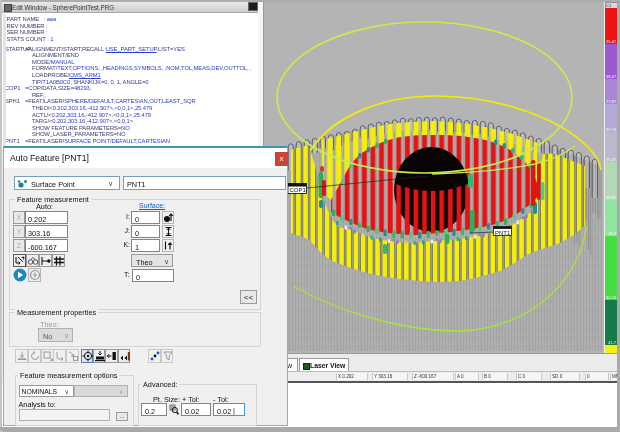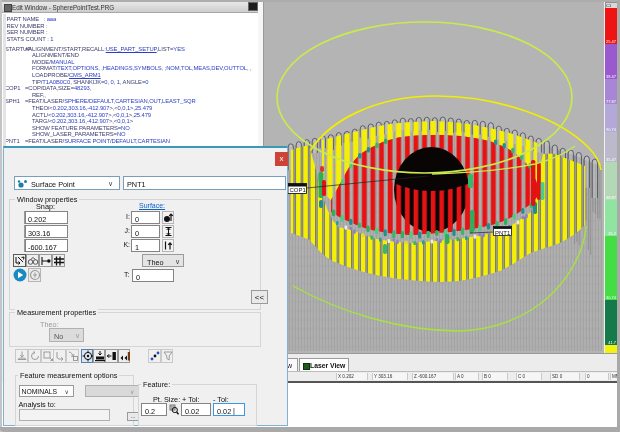--- a/index.html
+++ b/index.html
@@ -41,21 +41,21 @@
 #cbar .blk{position:absolute;left:1px;width:12px;}
 #cbar .lb{position:absolute;left:2px;width:12px;font-size:4px;color:#fff;z-index:5;}
 
 #dlg{left:3px;top:146px;width:285px;height:280px;background:#f0f0f0;border:1px solid #7fb2d0;border-top:2px solid #3a9ab5;box-sizing:border-box;font-size:7.3px;color:#111;}
 #dlgtitle{left:0;top:0;width:283px;height:20px;background:#fff;}
 #dlgtitle span{position:absolute;left:6px;top:5px;font-size:8.6px;color:#111;}
 #dlgx{left:271px;top:4px;width:13px;height:13.5px;background:#cc4438;color:#fff;font-size:8px;text-align:center;line-height:13px;}
 .gbox{position:absolute;border:1px solid #d5d5d5;}
 .glabel{position:absolute;background:#f0f0f0;padding:0 2px;}
 .tf{position:absolute;background:#fff;border:1px solid #848484;box-sizing:border-box;padding-left:3px;}
-.btn{position:absolute;background:#e9e9e9;border:1px solid #9a9a9a;box-sizing:border-box;text-align:center;margin-left:11px;}
+.btn{position:absolute;background:#e9e9e9;border:1px solid #9a9a9a;box-sizing:border-box;text-align:center;}
 .chev{position:absolute;font-size:7px;color:#444;}
 .icb{position:absolute;border:1px solid #9a9a9a;background:#efefef;box-sizing:border-box;}
 </style>
 </head>
 <body>
 <div id="frame">
 <div class="abs" id="btop"></div>
     <div class="abs" id="bleft"></div>
     <div class="abs" id="bright"></div>
     <div class="abs" id="bbot"></div>
@@ -270,36 +270,39 @@
       <div class="tx" style="left:255px">C 0</div>
 <div class="cell" style="left:287px;width:28px"></div>
       <div class="tx" style="left:289px">SD 0</div>
 <div class="cell" style="left:322px;width:22px"></div>
       <div class="tx" style="left:324px">0</div>
 <div class="cell" style="left:347px;width:18px"></div>
       <div class="tx" style="left:349px">MM</div>
 </div>
 <div class="abs" id="whitebot"></div>
 <div class="abs" id="dlg">
+      <div class="abs" id="dlgtitle">
+        <span>Auto Feature [PNT1]</span>
+      </div>
 <div class="abs" id="dlgx">x</div>
 <div class="tf" style="left:10px;top:28px;width:106px;height:14px;border-color:#7a9eb9;">
 <svg width="12" height="10" style="position:absolute;left:2px;top:2px">
           <circle cx="4" cy="6" r="2.6" fill="#1b7fa6"></circle>
           <circle cx="8.5" cy="2.5" r="1.5" fill="#1b7fa6"></circle>
           <circle cx="2" cy="2.5" r="1.2" fill="#1b7fa6"></circle>
         </svg>
 <span style="position:absolute;left:16px;top:3px;">Surface Point</span>
 <span class="chev" style="left:93px;top:3px;">∨</span>
       </div>
 <div class="tf" style="left:119px;top:28px;width:163px;height:14px;border-color:#7a9eb9;">
         <span style="position:absolute;left:3px;top:3px">PNT1</span>
       </div>
 <div class="gbox" style="left:5px;top:51px;width:250px;height:109px;"></div>
-<div class="glabel" style="left:11px;top:47px;">Window properties</div>
-<div class="abs" style="left:32px;top:54px;">Snap:</div>
+<div class="glabel" style="left:11px;top:47px;">Feature measurement</div>
+<div class="abs" style="left:32px;top:54px;">Auto:</div>
 <div class="btn" style="left:9px;top:63px;width:12px;height:13px;color:#a8a8a8;font-size:7px;line-height:12px;">X</div>
 <div class="tf" style="left:21px;top:63px;width:43px;height:13px;">
         <span style="position:absolute;left:2px;top:2.5px">0.202</span>
       </div>
 <div class="btn" style="left:9px;top:77px;width:12px;height:13px;color:#a8a8a8;font-size:7px;line-height:12px;">Y</div>
 <div class="tf" style="left:21px;top:77px;width:43px;height:13px;">
         <span style="position:absolute;left:2px;top:2.5px">303.16</span>
       </div>
 <div class="btn" style="left:9px;top:91px;width:12px;height:13px;color:#a8a8a8;font-size:7px;line-height:12px;">Z</div>
 <div class="tf" style="left:21px;top:91px;width:43px;height:13px;">
@@ -417,21 +420,21 @@
         <span style="position:absolute;left:2px;top:2.5px">NOMINALS</span>
         <span class="chev" style="left:45px;top:2px;font-size:6px">∨</span>
       </div>
 <div class="btn" style="left:70px;top:236.5px;width:54px;height:12px;background:#d9d9d9;border-color:#b0b0b0;">
         <span class="chev" style="left:44px;top:2px;font-size:6px;color:#9a9a9a">∨</span>
       </div>
 <div class="abs" style="left:14.5px;top:251.5px;">Analysis to:</div>
 <div class="tf" style="left:14.5px;top:261px;width:91px;height:12px;background:#f3f3f3;border-color:#b0b0b0;"></div>
 <div class="btn" style="left:112px;top:263.5px;width:12px;height:9.5px;font-size:6px;line-height:7px;">...</div>
 <div class="gbox" style="left:134px;top:236px;width:117px;height:40px;"></div>
-<div class="glabel" style="left:137px;top:232px;">Feature:</div>
+<div class="glabel" style="left:137px;top:232px;">Advanced:</div>
 <div class="abs" style="left:137px;top:246.5px;padding-left:12px;">Pt. Size:</div>
 <div class="abs" style="left:178px;top:246.5px;">+ Tol:</div>
 <div class="abs" style="left:209px;top:246.5px;">- Tol:</div>
 <div class="tf" style="left:137px;top:255px;width:26px;height:12.5px;">
         <span style="position:absolute;left:3px;top:2.5px">0.2</span>
       </div>
 <div class="abs" style="left:165px;top:256px;width:10px;height:11px;"><svg width="10" height="11">
           <rect x="1" y="1" width="5" height="5" fill="none" stroke="#555" stroke-width="0.8"></rect>
           <path d="M1 2.6 h5 M1 4.2 h5 M2.6 1 v5 M4.2 1 v5" stroke="#777" stroke-width="0.5"></path>
           <circle cx="5.8" cy="6" r="2.6" fill="none" stroke="#111" stroke-width="1"></circle>

